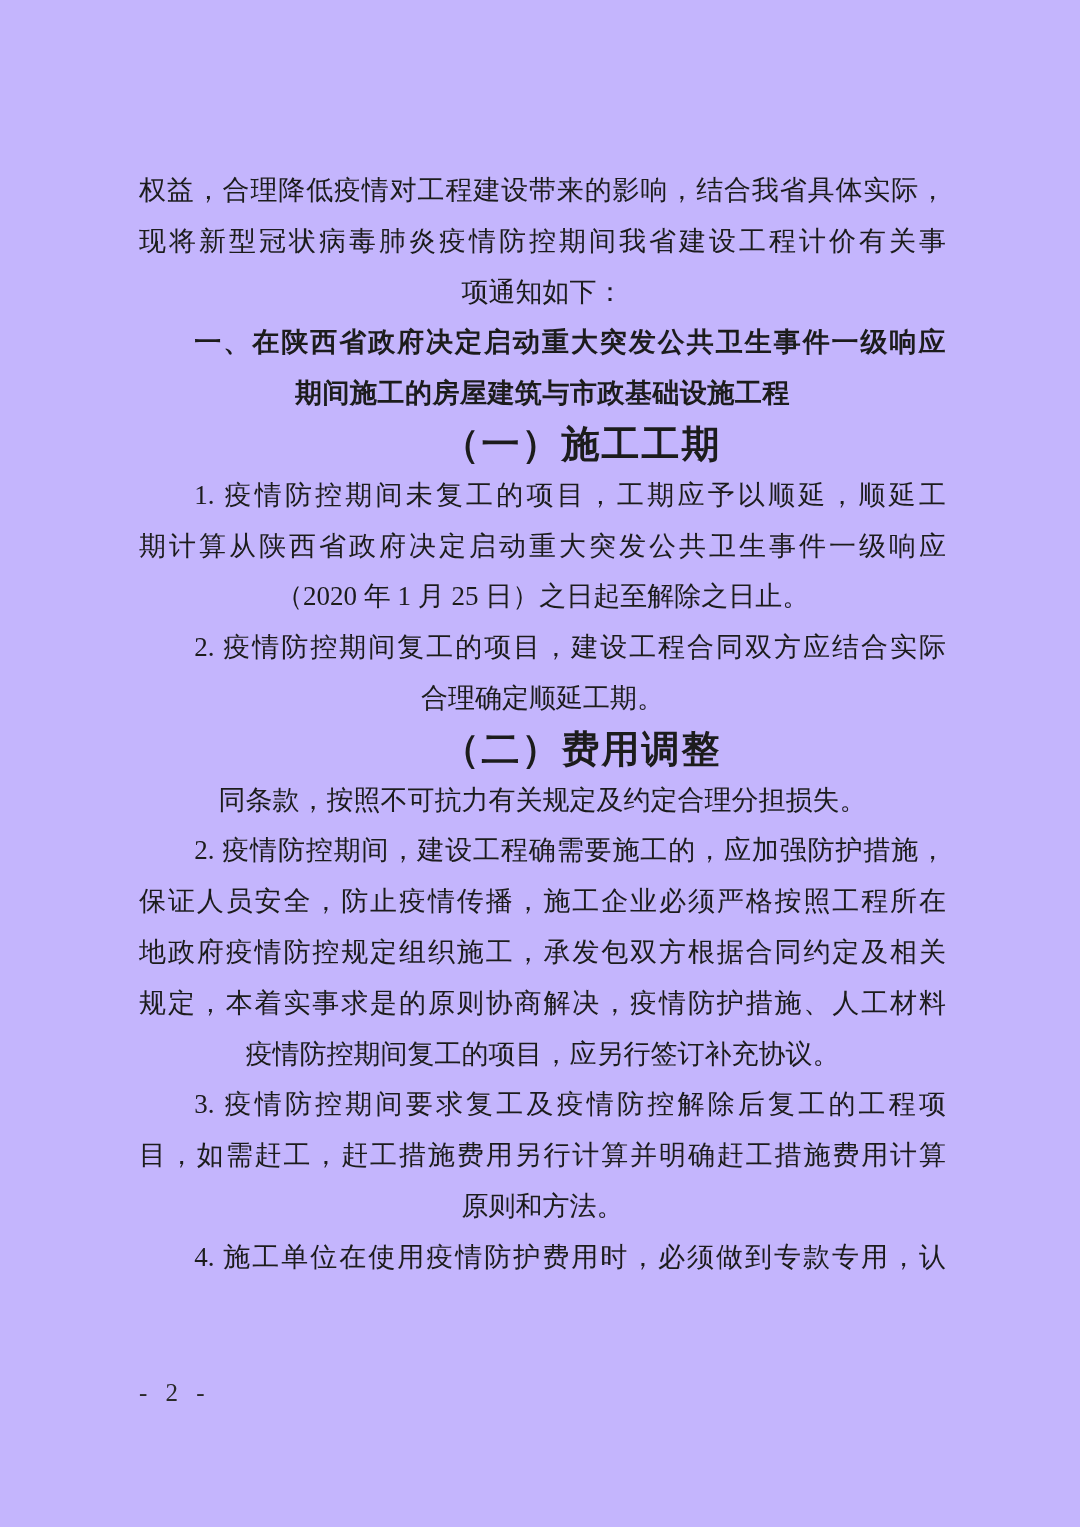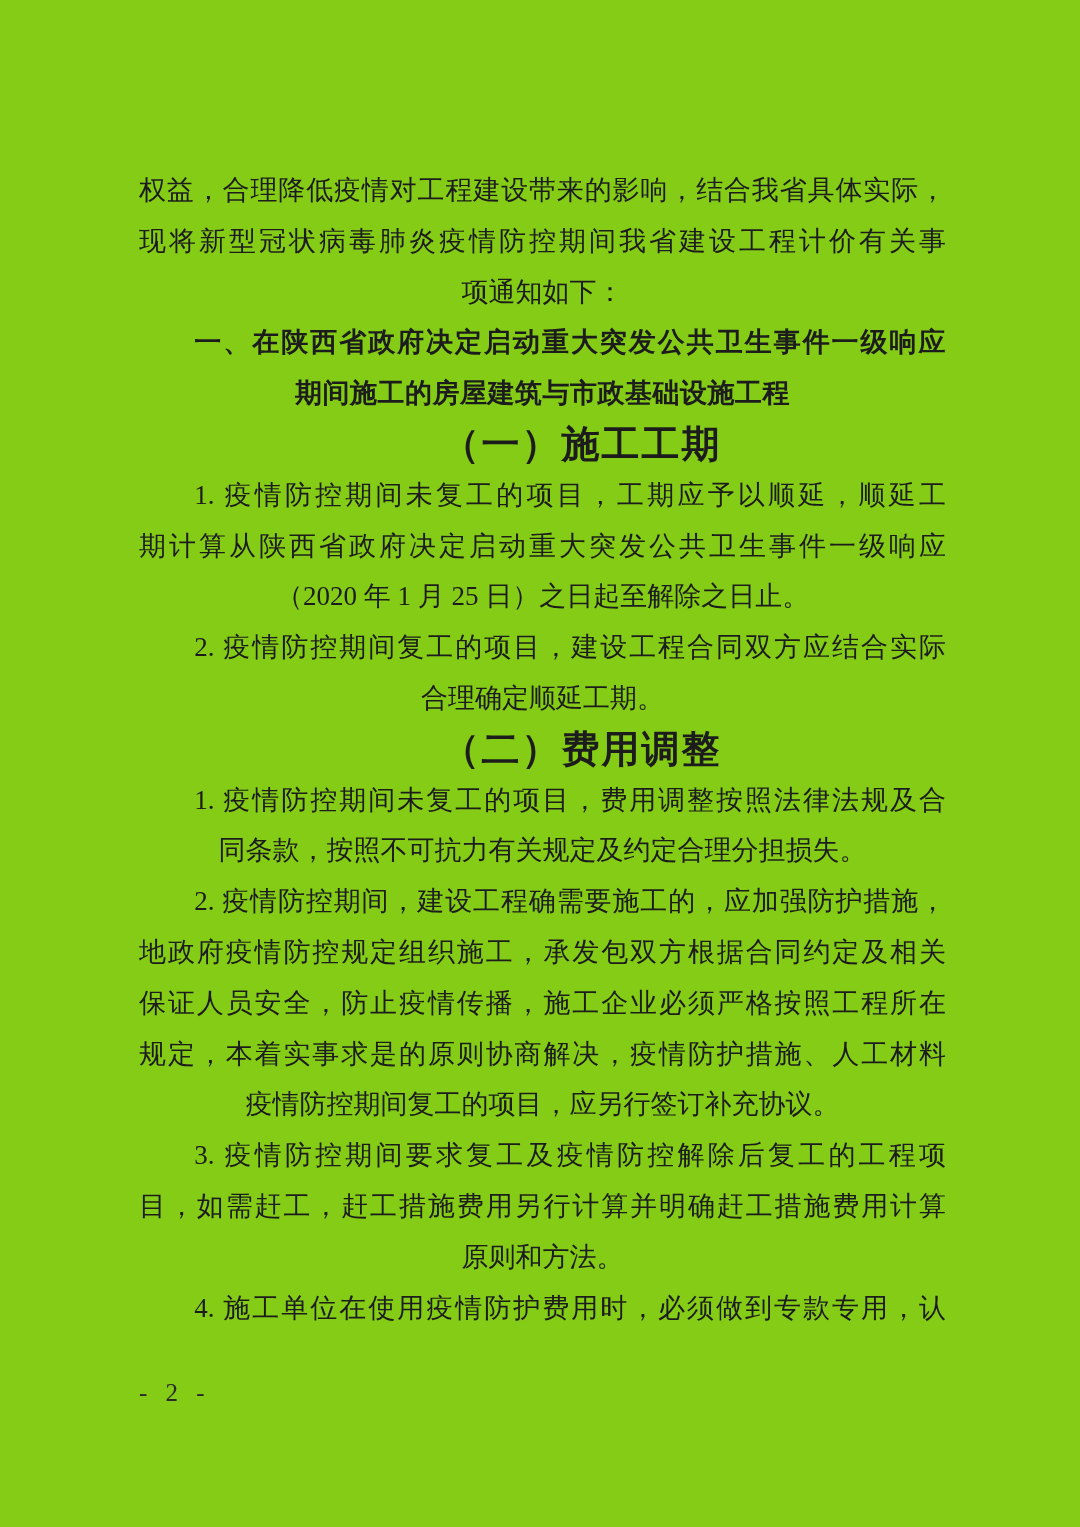--- a/index.html
+++ b/index.html
@@ -10,21 +10,21 @@
   body {
     width: 1080px;
     height: 1527px;
     position: relative;
     overflow: hidden;
     font-family: "Liberation Serif", "DejaVu Serif", serif;
   }
   .page {
     position: absolute;
     inset: 0;
-    background: #84cc16;
+    background: #c4b5fd;
   }
   .content {
     position: absolute;
     left: 139px;
     top: 165px;
     width: 807px;
     color: #1c1c1c;
     font-size: 27px;
     line-height: 50.8px;
   }
@@ -74,25 +74,24 @@
     <div class="line">项通知如下：</div>
     <div class="line head ind fill">一、在陕西省政府决定启动重大突发公共卫生事件一级响应</div>
     <div class="line head">期间施工的房屋建筑与市政基础设施工程</div>
     <div class="line sub ind">（一）施工工期</div>
     <div class="line ind fill">1. 疫情防控期间未复工的项目，工期应予以顺延，顺延工</div>
     <div class="line fill">期计算从陕西省政府决定启动重大突发公共卫生事件一级响应</div>
     <div class="line">（2020 年 1 月 25 日）之日起至解除之日止。</div>
     <div class="line ind fill">2. 疫情防控期间复工的项目，建设工程合同双方应结合实际</div>
     <div class="line">合理确定顺延工期。</div>
     <div class="line sub ind">（二）费用调整</div>
-    <div class="line ind fill">1. 疫情防控期间未复工的项目，费用调整按照法律法规及合</div>
     <div class="line">同条款，按照不可抗力有关规定及约定合理分担损失。</div>
     <div class="line ind fill">2. 疫情防控期间，建设工程确需要施工的，应加强防护措施，</div>
+    <div class="line fill">保证人员安全，防止疫情传播，施工企业必须严格按照工程所在</div>
     <div class="line fill">地政府疫情防控规定组织施工，承发包双方根据合同约定及相关</div>
-    <div class="line fill">保证人员安全，防止疫情传播，施工企业必须严格按照工程所在</div>
     <div class="line fill">规定，本着实事求是的原则协商解决，疫情防护措施、人工材料</div>
     <div class="line">疫情防控期间复工的项目，应另行签订补充协议。</div>
     <div class="line ind fill">3. 疫情防控期间要求复工及疫情防控解除后复工的工程项</div>
     <div class="line fill">目，如需赶工，赶工措施费用另行计算并明确赶工措施费用计算</div>
     <div class="line">原则和方法。</div>
     <div class="line ind fill">4. 施工单位在使用疫情防护费用时，必须做到专款专用，认</div>
   </div>
 
   <div class="page-number">- 2 -</div>
 

